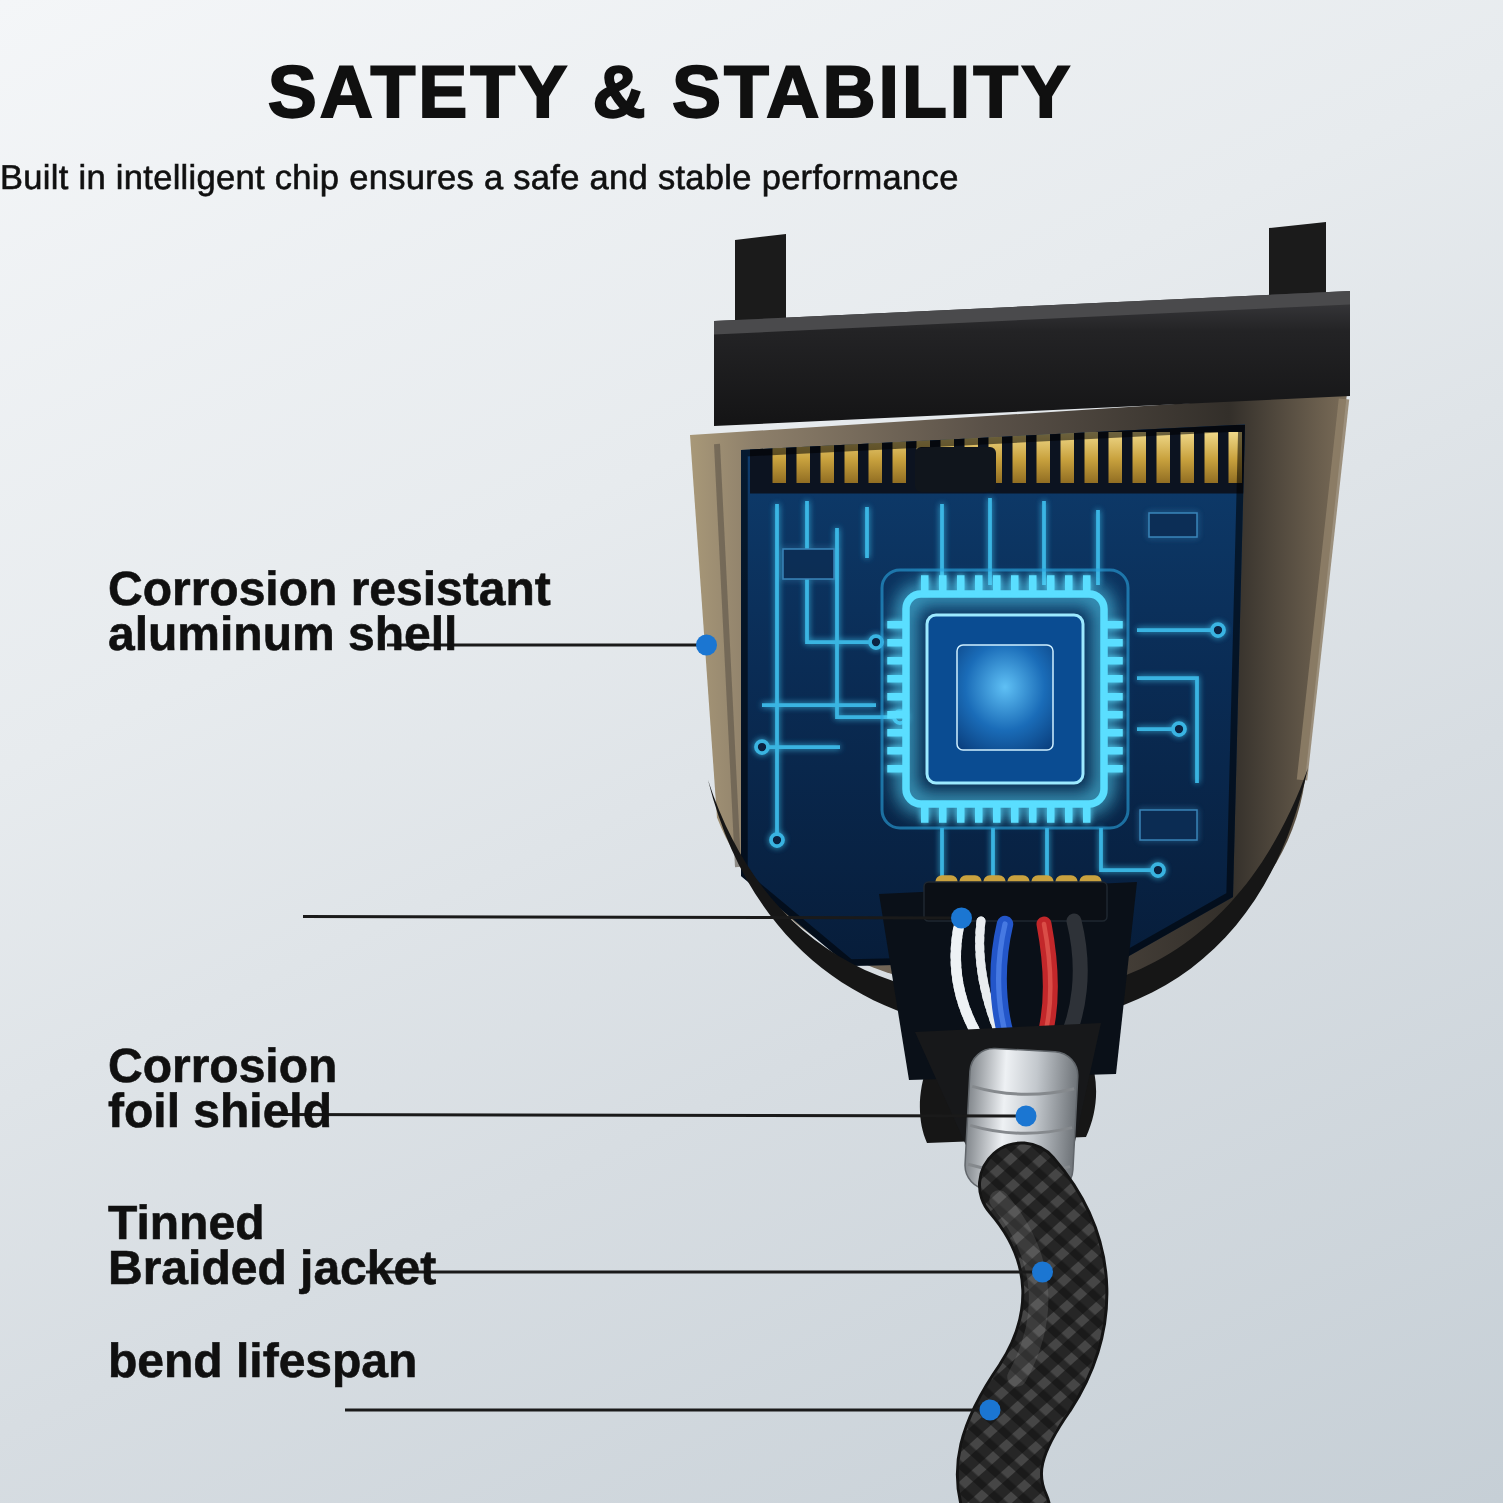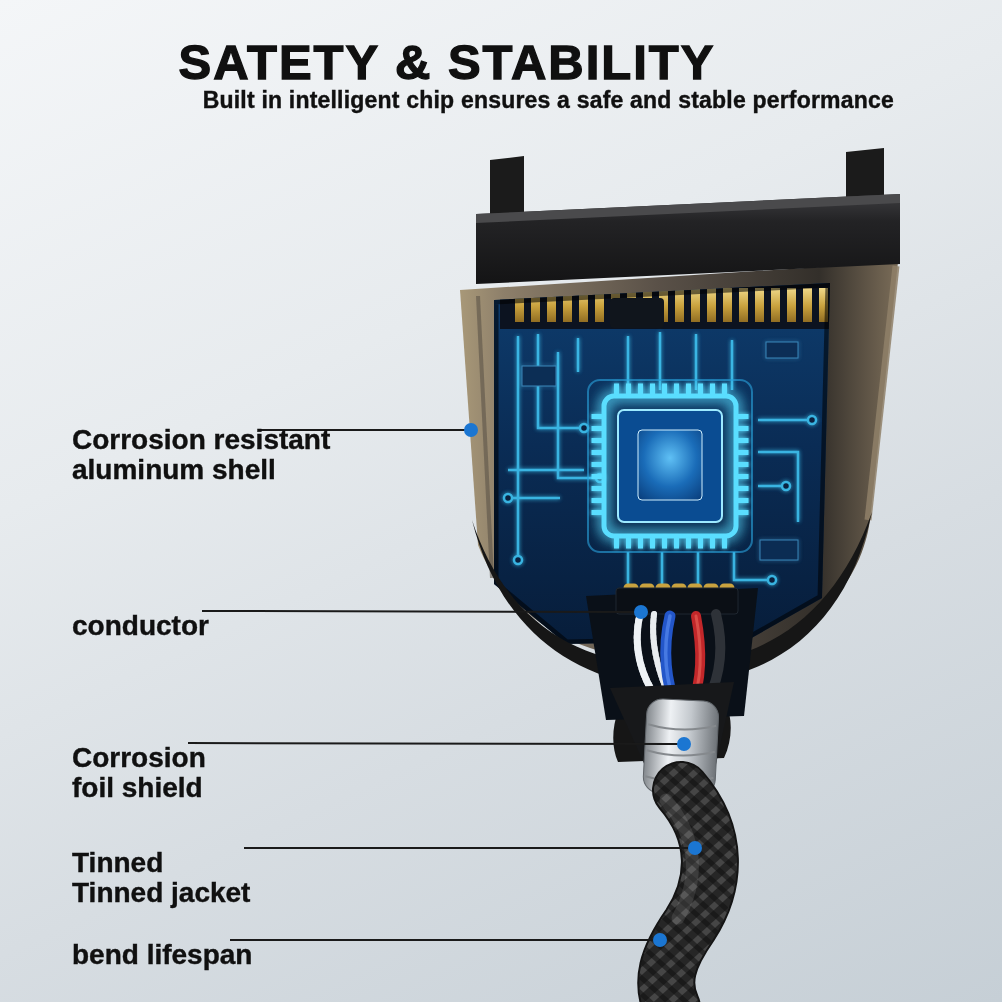--- a/index.html
+++ b/index.html
@@ -15,33 +15,32 @@
   .art { position: absolute; left: 0; top: 0; }
 
   .headline {
     position: absolute; top: 34px; left: 0; width: 100%;
     margin: 0; text-align: center;
     font-size: 49px; font-weight: bold; letter-spacing: 2px;
     color: var(--text, #101010);
     -webkit-text-stroke: 1.3px var(--text, #101010);
   }
   .subheadline {
-    position: absolute; top: 87px; left: 0; width: 100%;
-    margin: 0; text-align: right;
-    font-size: 23px; font-weight: bold; letter-spacing: 0.2px;
+    position: absolute; top: 105px; left: 0; width: 100%;
+    margin: 0; text-align: left;
+    font-size: 23px; font-weight: normal; letter-spacing: 0.2px;
     color: var(--text, #101010);
     -webkit-text-stroke: 0.4px var(--text, #101010);
   }
   .callout {
     position: absolute; left: 72px;
-    font-size: 28px; font-weight: bold; line-height: 30px;
+    font-size: 32px; font-weight: bold; line-height: 30px;
     color: var(--text, #101010);
     -webkit-text-stroke: 0.4px var(--text, #101010);
     white-space: nowrap;
-    margin-top: 48px;
   }
 </style>
 </head>
 <body>
 
 <div class="stage">
 
   <svg class="art" width="1002" height="1002" viewBox="0 0 1002 1002">
     <defs>
       <linearGradient id="shellGrad" x1="0" y1="0" x2="1" y2="0">
@@ -230,30 +229,29 @@
 
   <h1 class="headline">SATETY &amp; STABILITY</h1>
   <h2 class="subheadline">Built in intelligent chip ensures a safe and stable performance</h2>
 
   <div class="callout" style="top:377px">
     <div>Corrosion resistant</div>
     <div>aluminum shell</div>
   </div>
 
   <div class="callout" style="top:563px">
-    <div>conductor</div>
   </div>
 
   <div class="callout" style="top:695px">
     <div>Corrosion</div>
     <div>foil shield</div>
   </div>
 
   <div class="callout" style="top:800px">
     <div>Tinned</div>
-    <div>Tinned jacket</div>
+    <div>Braided jacket</div>
   </div>
 
   <div class="callout" style="top:892px">
     <div>bend lifespan</div>
   </div>
 
 </div>
 
 </body></html>

